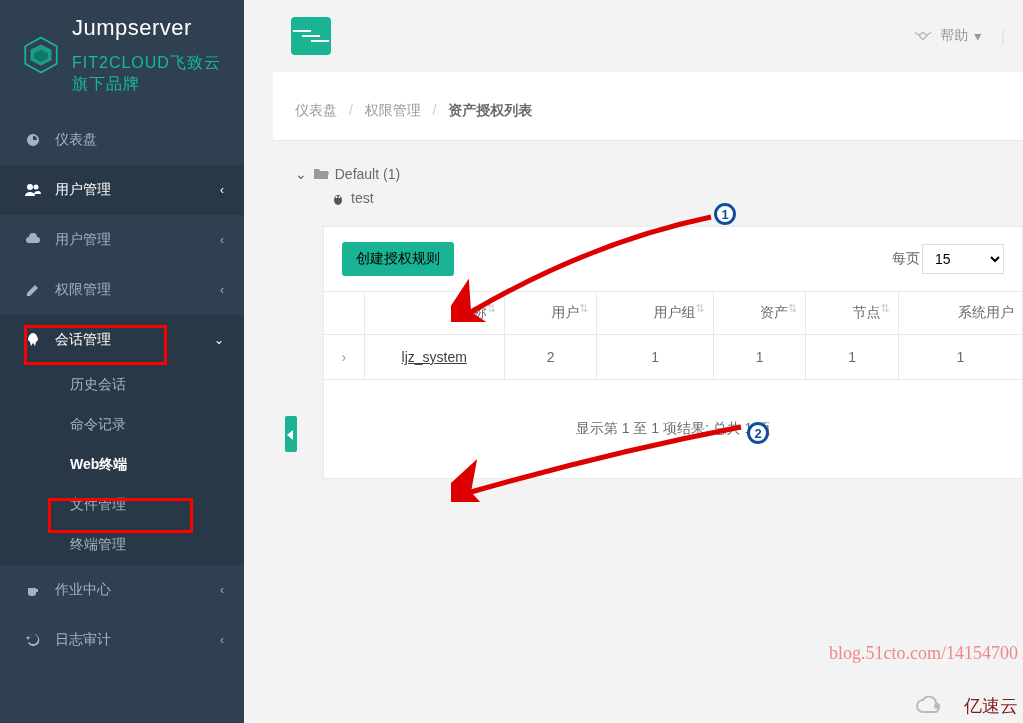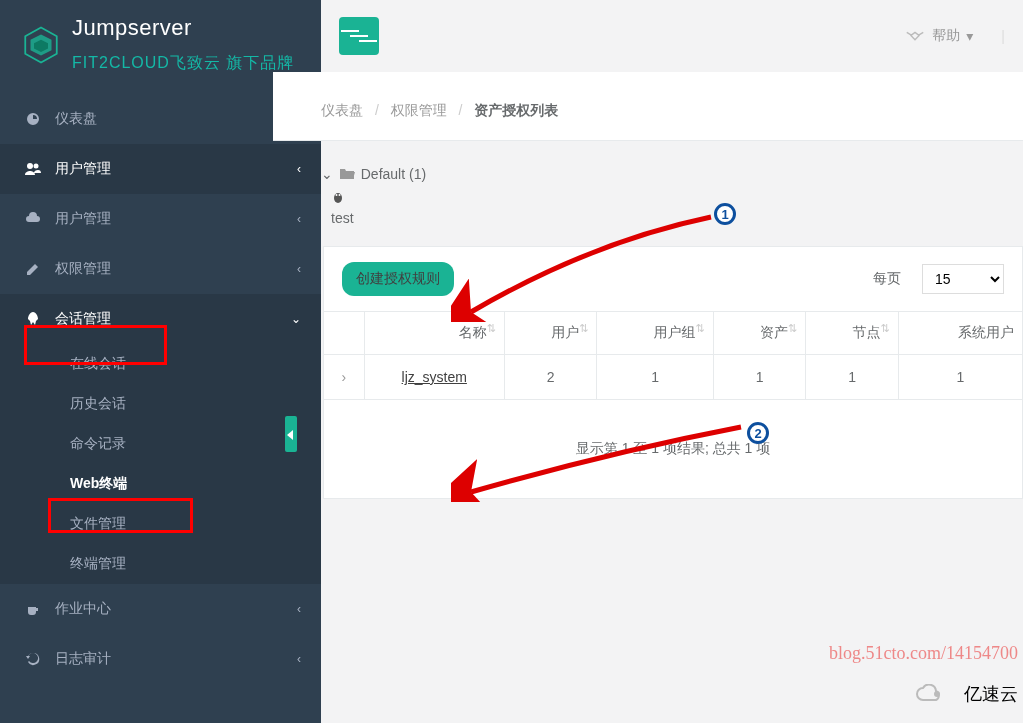--- a/index.html
+++ b/index.html
@@ -1,18 +1,18 @@
 <!DOCTYPE html>
 <html><head>
 <meta charset="utf-8">
 <style>
 * { margin: 0; padding: 0; box-sizing: border-box; }
 body { font-family: "Microsoft YaHei", "Helvetica Neue", Arial, sans-serif; font-size: 14px; color: #676a6c; background: #f3f3f4; width: 1023px; height: 723px; overflow: hidden; position: relative; }
 
-.sidebar { width: 321px; height: 723px; background: #2f4050; float: left; color: #a7b1c2; position: relative; }
+.sidebar { width: 244px; height: 723px; background: #2f4050; float: left; color: #a7b1c2; position: relative; }
 .logo-area { padding: 15px 20px 20px 20px; display: flex; align-items: center; }
 .logo-area svg { flex-shrink: 0; }
 .logo-text { margin-left: 10px; }
 .logo-text .brand { color: #fff; font-size: 22px; font-weight: 400; letter-spacing: 0.5px; }
 .logo-text .sub { color: #14b8a6; font-size: 16px; margin-top: 12px; letter-spacing: 1px; }
 
 .nav { list-style: none; }
 .nav > li { position: relative; }
 .nav > li > a { display: flex; align-items: center; padding: 16px 20px 16px 25px; color: #a7b1c2; text-decoration: none; cursor: pointer; }
 .nav > li.active > a, .nav > li.open > a { color: #fff; background: #293846; }
@@ -25,40 +25,40 @@
 .hl-box1 { position: absolute; border: 3px solid #ff0000; left: 24px; top: 325px; width: 143px; height: 40px; pointer-events: none; }
 .hl-box2 { position: absolute; border: 3px solid #ff0000; left: 48px; top: 498px; width: 145px; height: 35px; pointer-events: none; }
 
 .main { margin-left: 273px; height: 723px; position: relative; }
 .topbar { height: 72px; background: #f3f3f4; display: flex; align-items: center; padding: 0 18px; }
 .hamburger { width: 40px; height: 38px; background: #1ab394; border-radius: 4px; display: flex; align-items: center; justify-content: center; cursor: pointer; }
 .hamburger span, .hamburger::before, .hamburger::after { content: ""; display: block; width: 18px; height: 2px; background: #fff; }
 .hamburger::before { position: relative; top: -5px; }
 .hamburger::after { position: relative; top: 5px; }
 .hamburger span { position: absolute; }
-.top-right { margin-left: auto; display: flex; align-items: center; gap: 28px; color: #999; }
+.top-right { margin-left: auto; display: flex; align-items: center; gap: 20px; color: #999; }
 .help-link { display: flex; align-items: center; gap: 6px; cursor: pointer; }
 
 .breadcrumb-row { background: #fff; padding: 30px 34px 20px 22px; border-bottom: 1px solid #e7eaec; }
 .breadcrumb { color: #999; }
 .breadcrumb .sep { color: #ccc; margin: 0 8px; }
 .breadcrumb .current { color: #676a6c; font-weight: 700; }
 
 .content { padding: 15px 0 0 0; position: relative; }
 .tree-area { padding: 10px 22px 20px 22px; color: #676a6c; }
 .tree-root { display: flex; align-items: center; gap: 6px; cursor: pointer; }
-.tree-child { display: flex; align-items: flex-start; gap: 6px; margin-left: 36px; margin-top: 8px; cursor: pointer; flex-direction: column; }
+.tree-child { display: flex; align-items: flex-end; gap: 6px; margin-left: 36px; margin-top: 8px; cursor: pointer; }
 
 .collapse-tab { position: absolute; left: 12px; top: 275px; width: 12px; height: 36px; background: #1ab394; border-radius: 2px; cursor: pointer; }
 .collapse-tab::before { content: ""; position: absolute; left: 2px; top: 14px; width: 0; height: 0; border-right: 6px solid #fff; border-top: 5px solid transparent; border-bottom: 5px solid transparent; }
 
 .panel { background: #fff; margin: 0 0 0 50px; border: 1px solid #e7eaec; position: relative; }
 .panel-head { padding: 15px 18px; display: flex; align-items: center; border-bottom: 1px solid #e7eaec; }
-.btn-create { background: #1ab394; color: #404040; border: none; border-radius: 12px; padding: 8px 14px; font-size: 14px; cursor: pointer; }
-.page-size { margin-left: auto; display: flex; align-items: center; gap: 21px; }
+.btn-create { background: #1ab394; color: #000000; border: none; border-radius: 3px; padding: 8px 14px; font-size: 14px; cursor: pointer; }
+.page-size { margin-left: auto; display: flex; align-items: center; gap: 2px; }
 .page-size select { height: 30px; border: 1px solid #ddd; background: #fff; padding: 0 8px; font-size: 14px; width: 82px; cursor: pointer; }
 
 table { width: 100%; border-collapse: collapse; }
 th { text-align: right; font-weight: 400; color: #676a6c; padding: 12px 8px; border-bottom: 1px solid #e7eaec; border-right: 1px solid #e7eaec; position: relative; }
 th:last-child, td:last-child { border-right: none; }
 th .sort { float: right; color: #ccc; font-size: 11px; line-height: 8px; }
 td { text-align: center; padding: 14px 8px; border-bottom: 1px solid #e7eaec; border-right: 1px solid #e7eaec; color: #676a6c; }
 td.link { color: #404040; cursor: pointer; text-decoration: underline; }
 td.expand { color: #999; cursor: pointer; }
 
@@ -66,21 +66,21 @@
 
 .badge { display: inline-flex; width: 22px; height: 22px; border-radius: 50%; background: #fff; border: 3px solid #0d4f9e; color: #0d4f9e; font-weight: 700; font-size: 13px; align-items: center; justify-content: center; position: absolute; }
 .badge1 { left: 441px; top: 203px; }
 .badge2 { left: 474px; top: 422px; }
 
 .arrow { position: absolute; pointer-events: none; }
 .arrow1 { left: 178px; top: 212px; width: 270px; height: 110px; }
 .arrow2 { left: 178px; top: 412px; width: 300px; height: 90px; }
 
 .watermark { position: absolute; right: 5px; bottom: 55px; color: #e88; font-size: 18px; text-align: center; line-height: 1.6; font-family: "SimSun", serif; }
-.watermark2 { position: absolute; right: 5px; bottom: 17px; color: #000000; font-size: 18px; display: flex; align-items: center; gap: 21px; }
+.watermark2 { position: absolute; right: 5px; bottom: 5px; color: #7f1d1d; font-size: 18px; display: flex; align-items: center; gap: 21px; }
 </style>
 </head>
 <body>
 
 <div class="sidebar">
   <div class="logo-area">
     <svg width="42" height="42" viewBox="0 0 48 48">
       <path d="M24 4 L42 14 L42 34 L24 44 L6 34 L6 14 Z" fill="none" stroke="#1ab394" stroke-width="2"></path>
       <path d="M24 12 L36 18 L36 30 L24 36 L12 30 L12 18 Z" fill="#1ab394" opacity="0.8"></path>
       <path d="M24 18 L32 22 L32 28 L24 32 L16 28 L16 22 Z" fill="#0d7a63"></path>
@@ -141,23 +141,20 @@
         <a>
           <span class="nav-icon">
             <svg width="16" height="16" viewBox="0 0 16 16" fill="#fff">
               <path d="M8 1c3 0 5 4 5 7l-2 2-1 4-2-3-2 3-1-4-2-2c0-3 2-7 5-7z"></path>
             </svg>
           </span>
           <span>会话管理</span>
           <span class="chev">⌄</span>
         </a>
       <ul class="submenu">
-        <li>
-            <a>在线会话</a>
-          </li>
         <li>
             <a>历史会话</a>
           </li>
         <li>
             <a>命令记录</a>
           </li>
         <li class="active">
             <a>Web终端</a>
           </li>
         <li>

